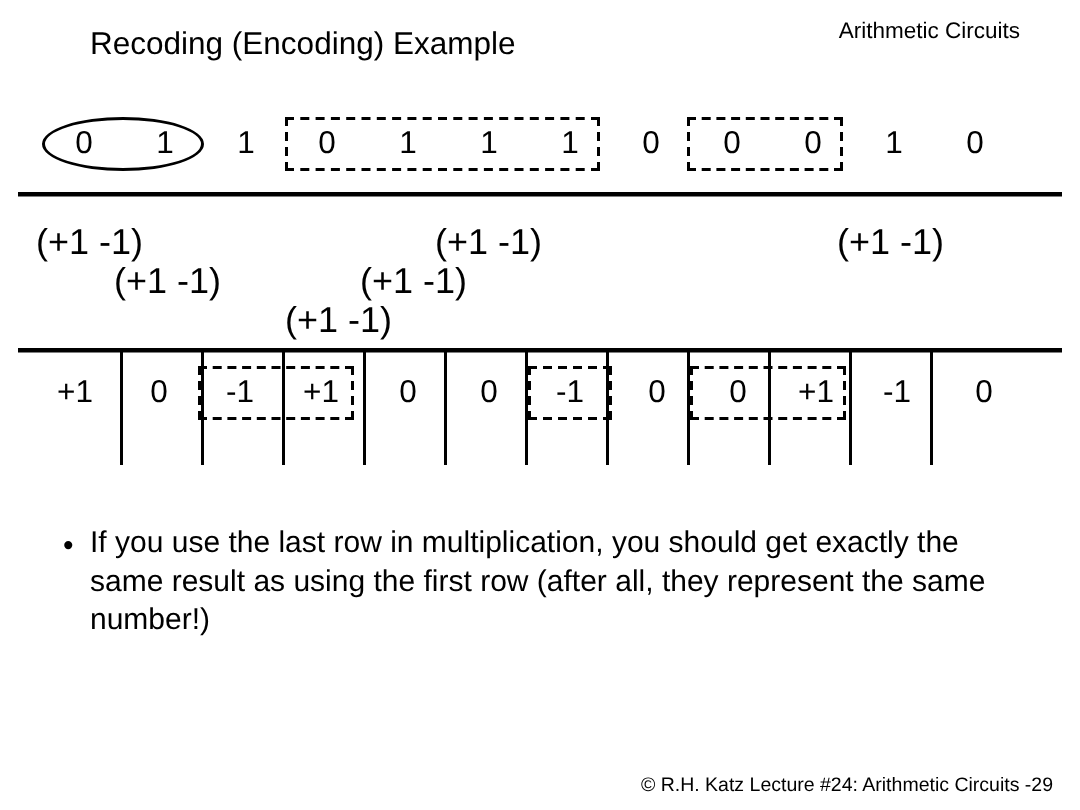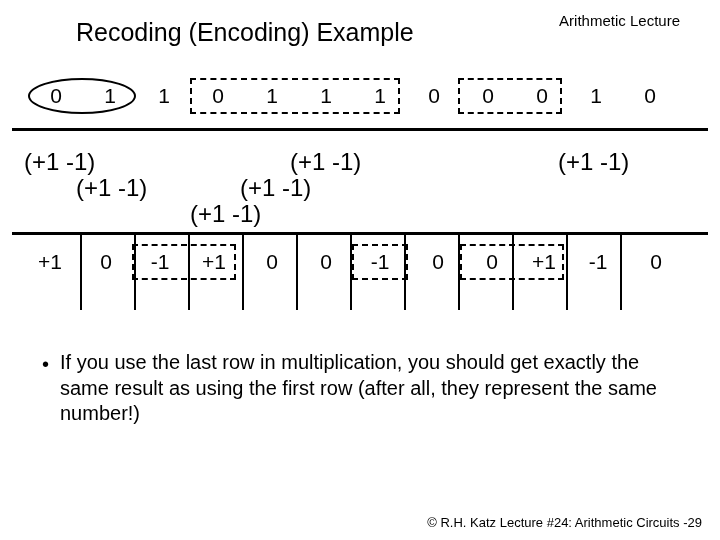--- a/index.html
+++ b/index.html
@@ -7,22 +7,22 @@
     width: 720px;
     height: 540px;
     background: #fff;
     font-family: "Comic Sans MS", cursive, sans-serif;
     position: relative;
     overflow: hidden;
   }
   .title {
     position: absolute;
     top: 18px;
-    left: 76px;
-    font-size: 25px;
+    left: 60px;
+    font-size: 21px;
   }
   .header-right {
     position: absolute;
     top: 12px;
     right: 40px;
     text-align: left;
     font-size: 15px;
     line-height: 1.15;
   }
   .row {
@@ -80,21 +80,21 @@
     bottom: 10px;
     right: 18px;
     font-size: 13px;
   }
 </style>
 </head>
 <body>
 
 <div class="title">Recoding (Encoding) Example</div>
 <div class="header-right">
-  <div>Arithmetic Lecture</div>
+  <div>Arithmetic Circuits</div>
 </div>
 
 <div class="row" style="top:84px">
   <span class="cell" style="left:36px">0</span>
   <span class="cell" style="left:90px">1</span>
   <span class="cell" style="left:144px">1</span>
   <span class="cell" style="left:198px">0</span>
   <span class="cell" style="left:252px">1</span>
   <span class="cell" style="left:306px">1</span>
   <span class="cell" style="left:360px">1</span>

